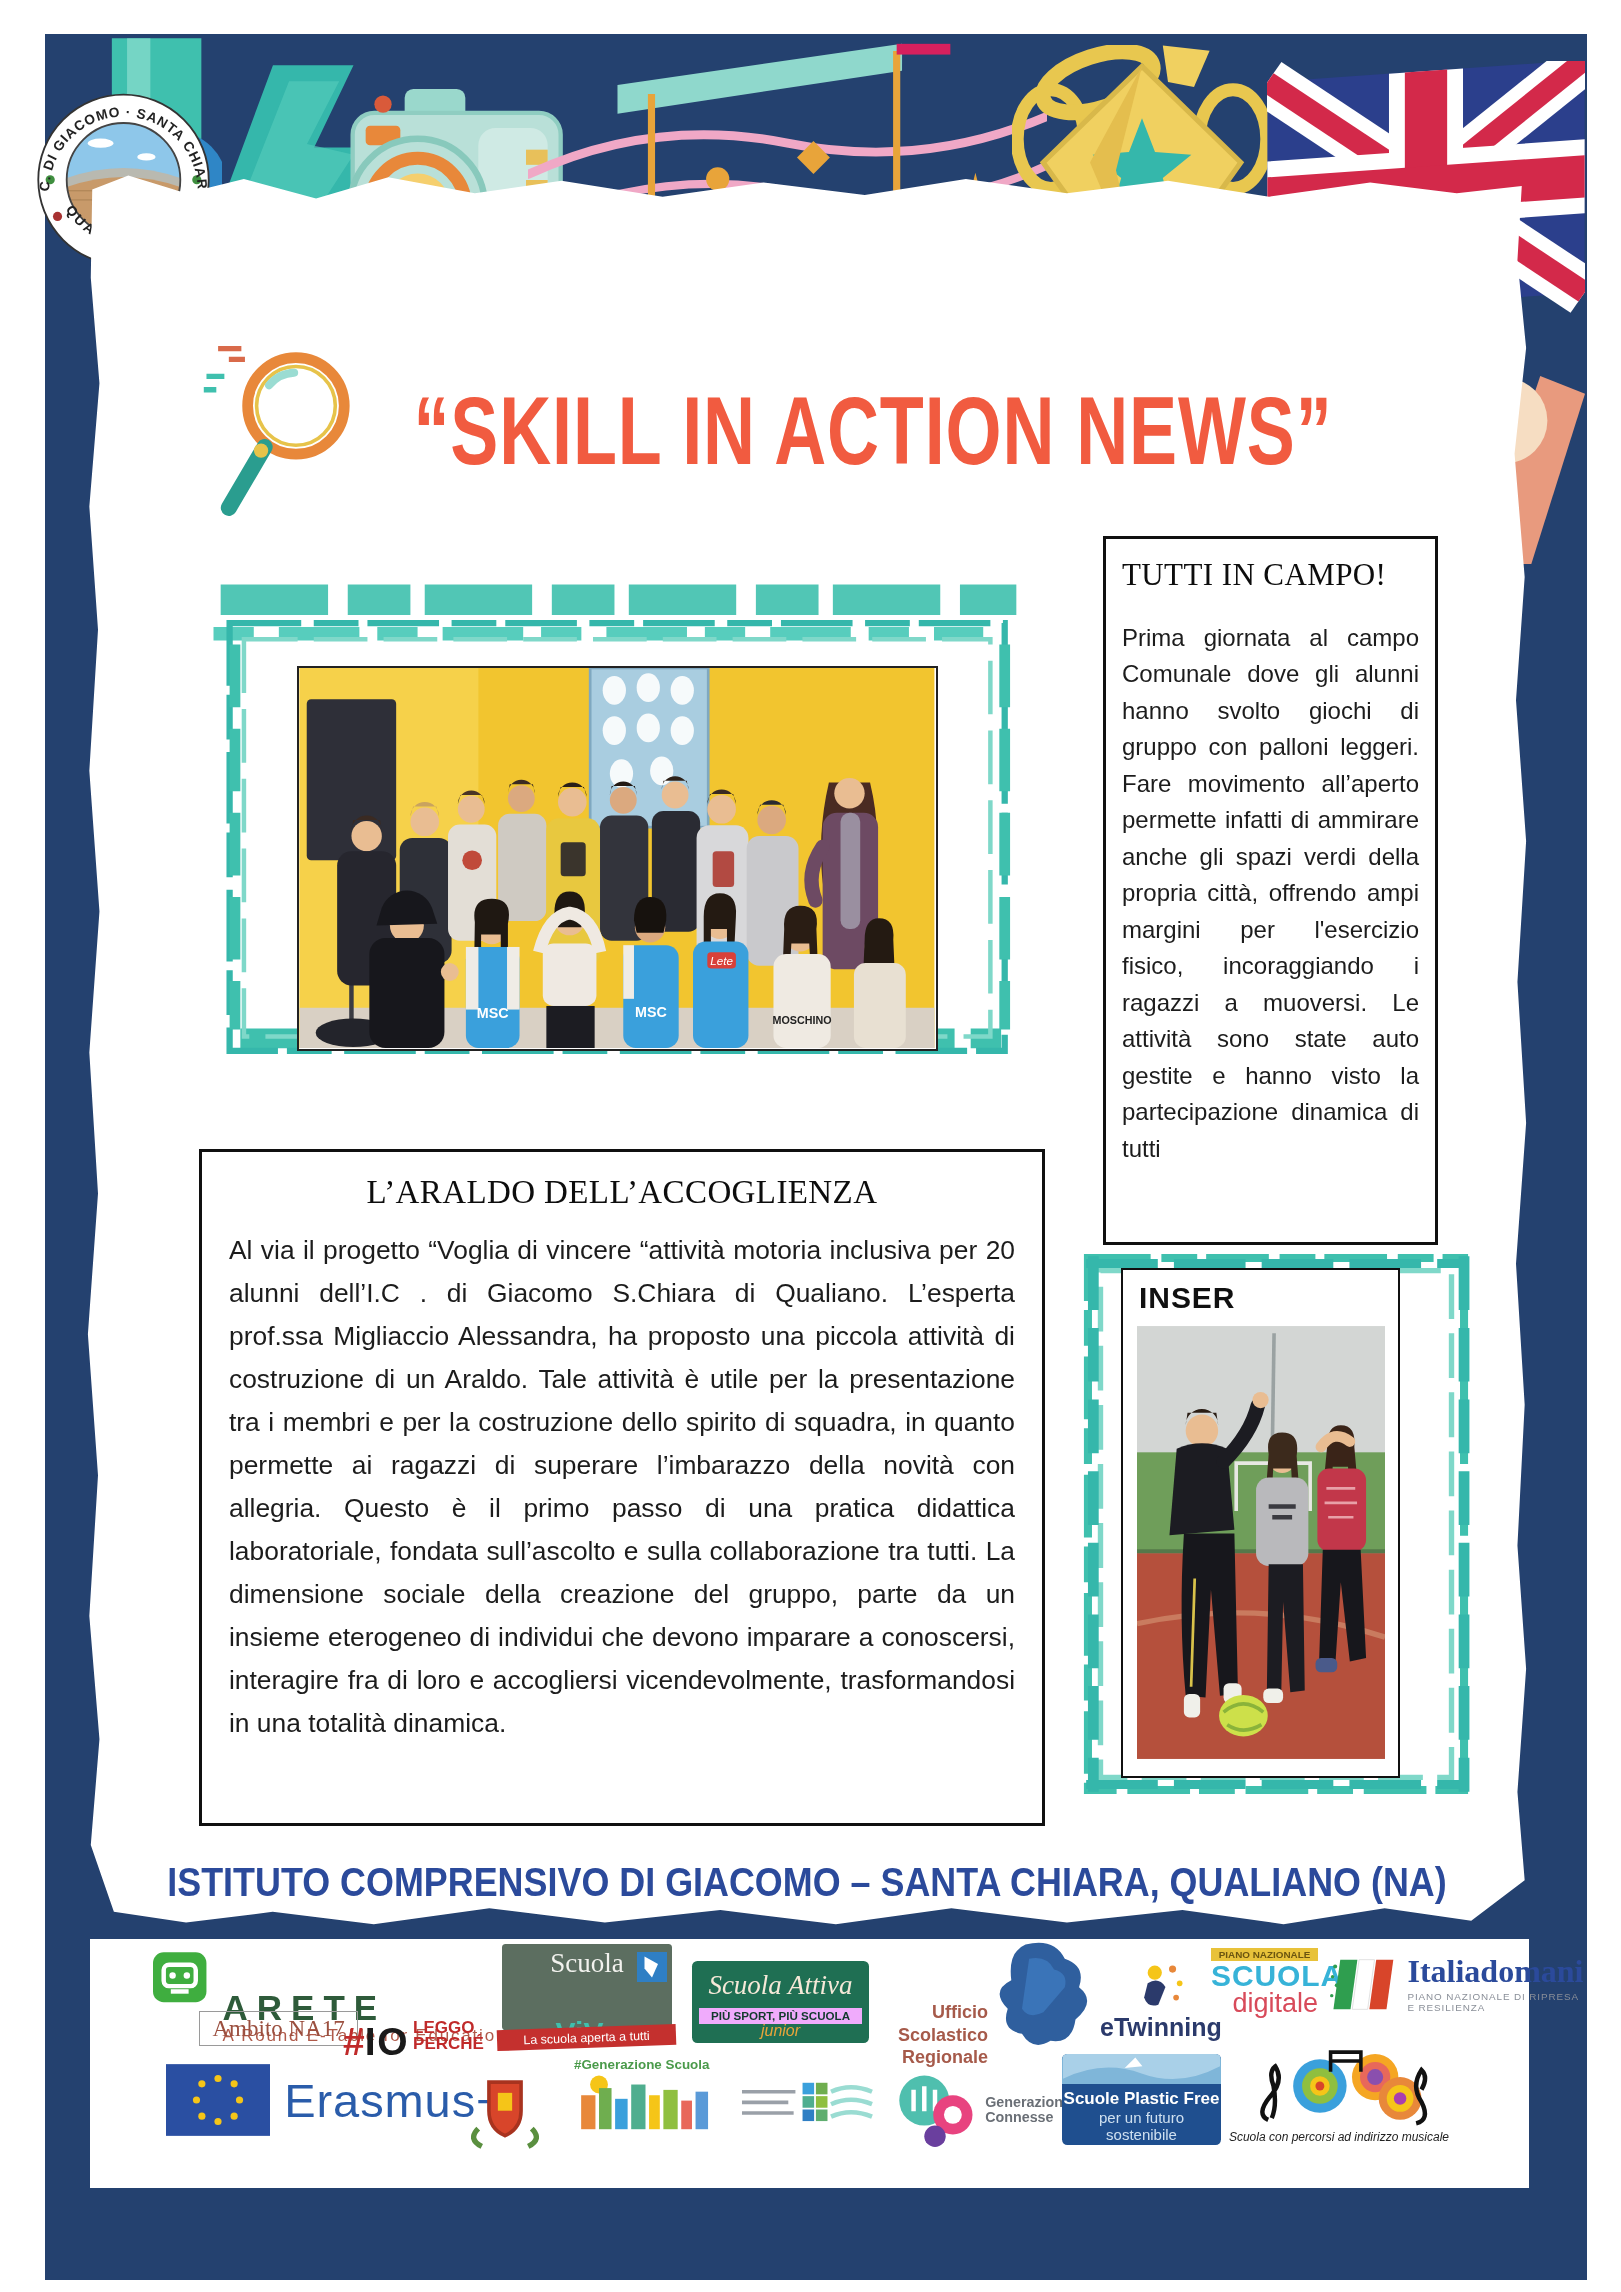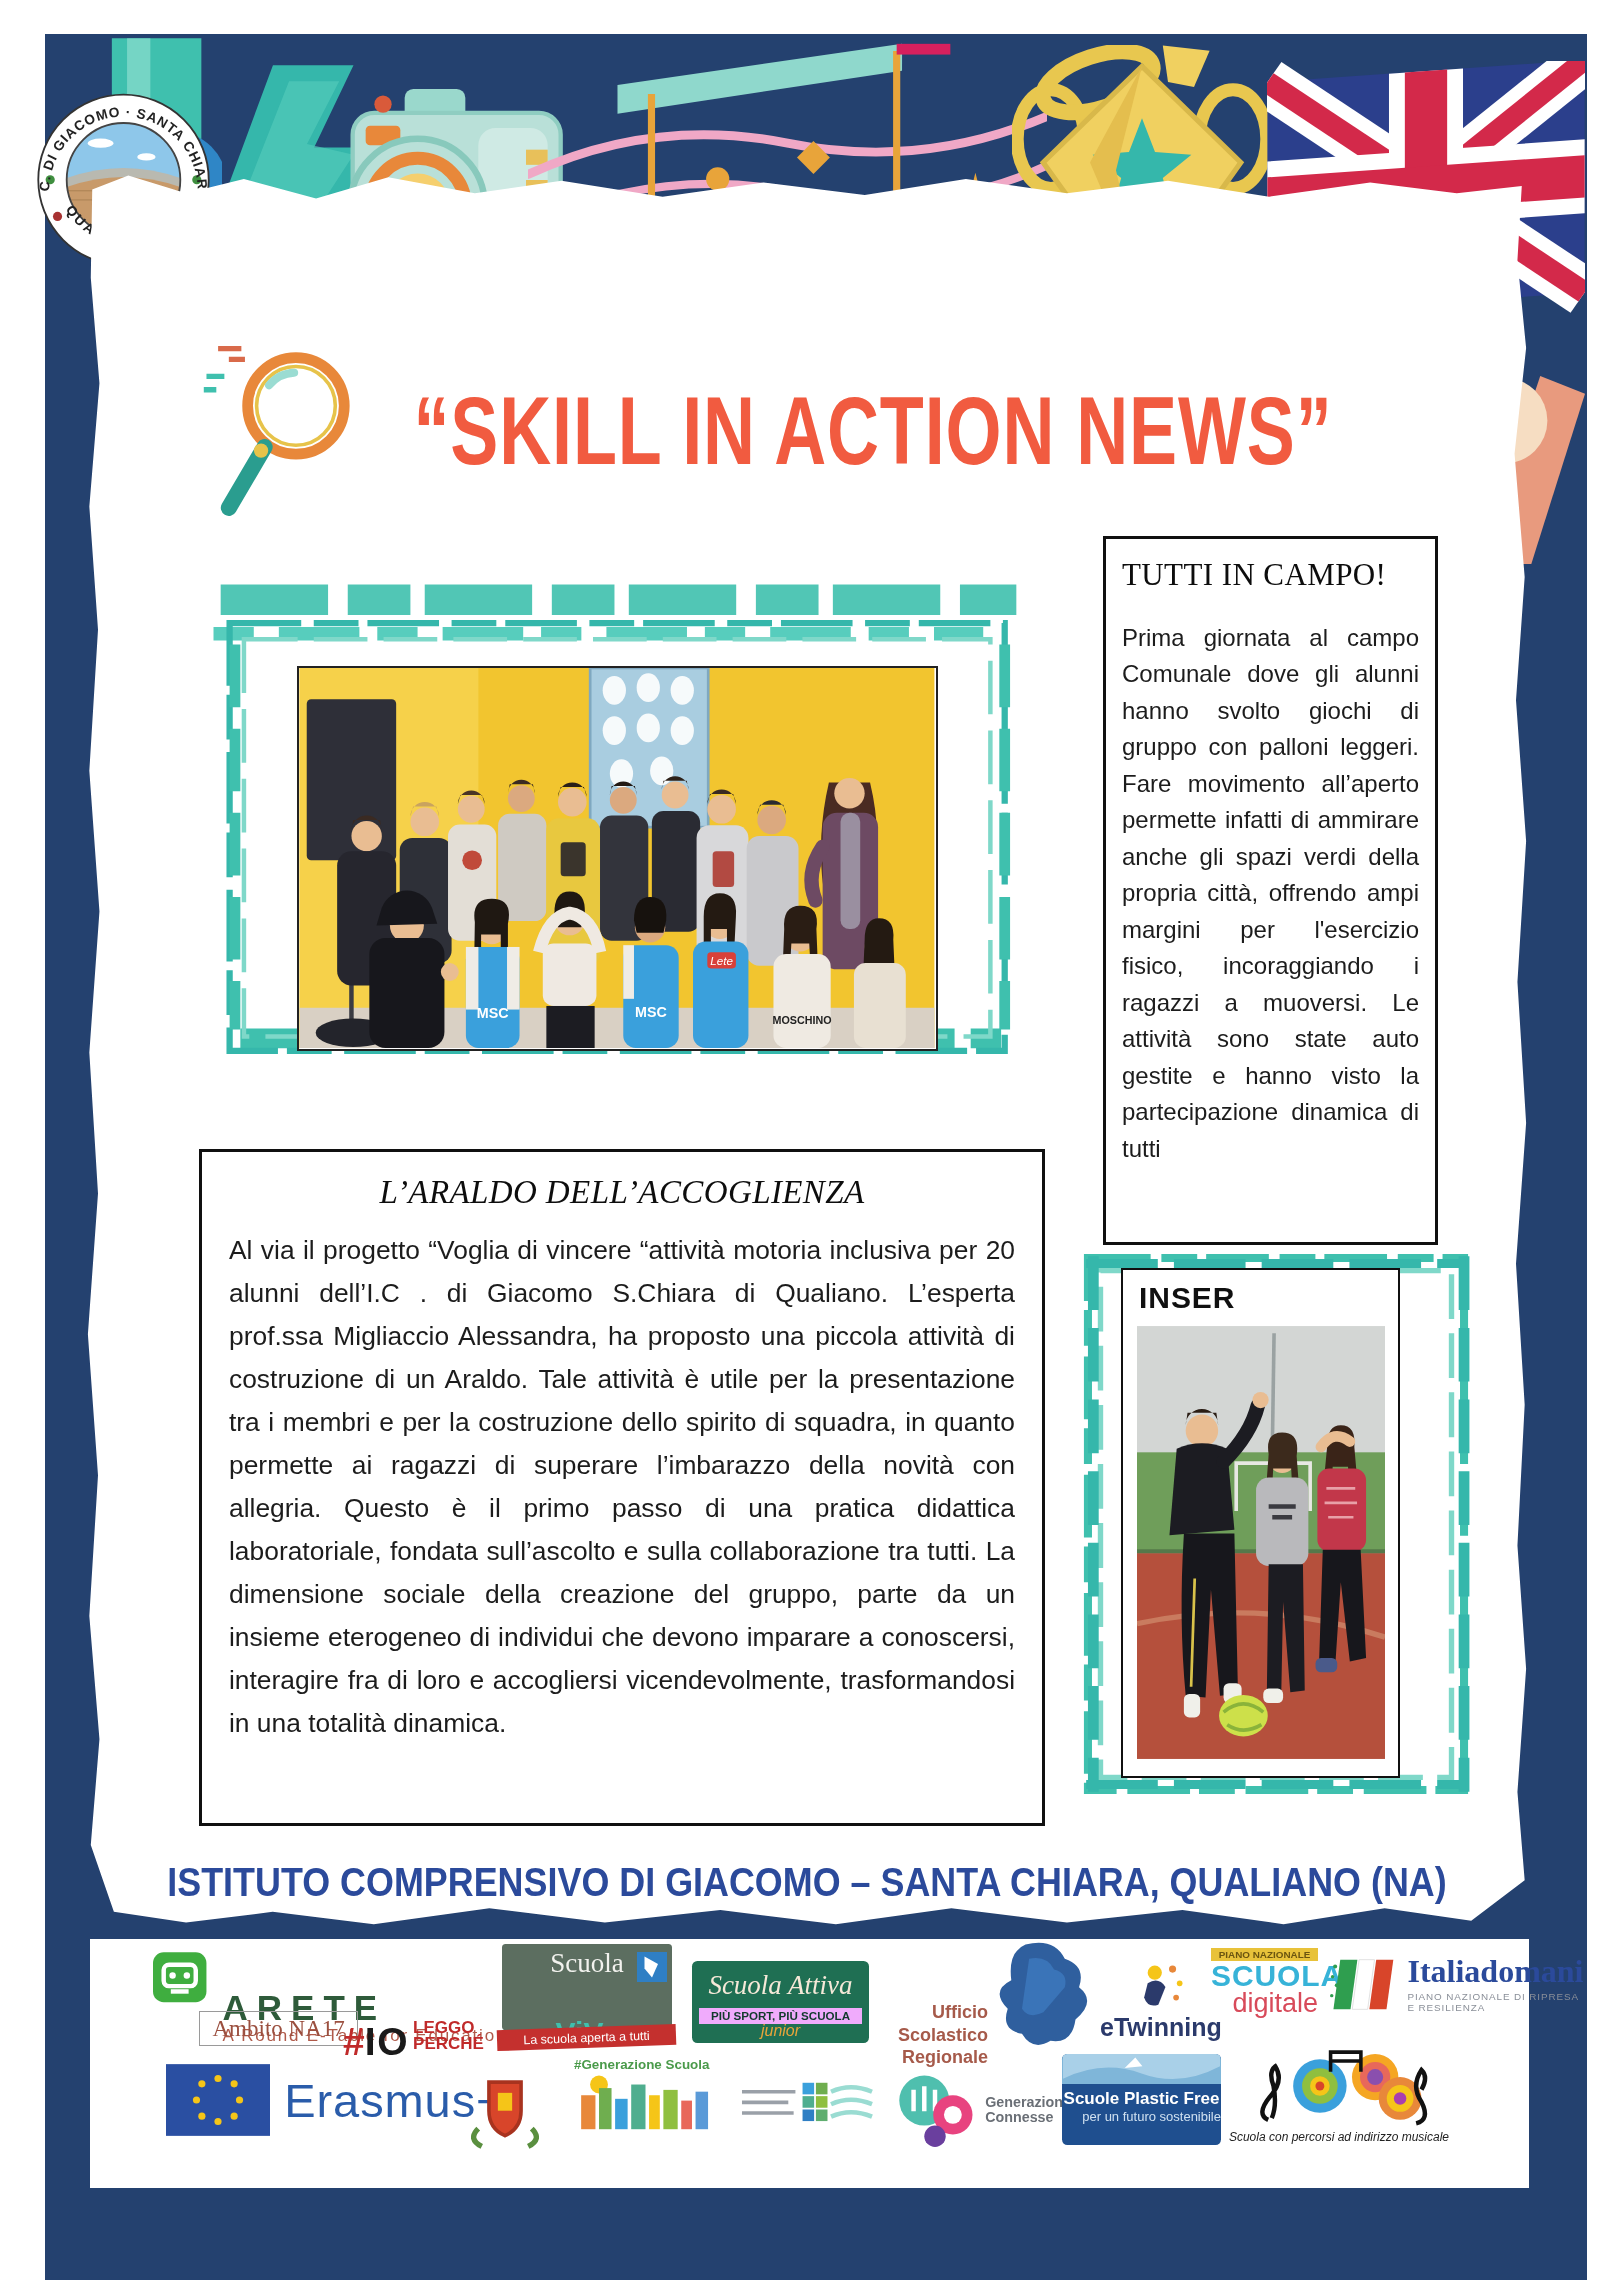--- a/index.html
+++ b/index.html
@@ -14,21 +14,21 @@
   .title{left:358px;top:376px;width:1030px;margin:0;text-align:center;
     font-size:75px;font-weight:700;color:#f15b40;letter-spacing:0.9px;white-space:nowrap;
     transform:scale(0.96,1.28);transform-origin:center top;}
   .article-box{border:3.6px solid #101010;background:#fff;box-sizing:border-box;}
   .serif-title{font-family:"Liberation Serif", serif;font-weight:500;color:#0d0d0d;margin:0;}
   .body-text{font-family:"Liberation Sans", sans-serif;color:#1c1c1c;text-align:justify;margin:0;}
   .tutti{left:1103px;top:536px;width:335px;height:709px;padding:18px 16px 0 16px;}
   .tutti .serif-title{font-size:31px;letter-spacing:0.4px;}
   .tutti .body-text{margin-top:27px;font-size:24px;line-height:1.52;}
   .araldo{left:199px;top:1149px;width:846px;height:677px;padding:21.5px 27px 0 27px;}
-  .araldo .serif-title{font-size:33px;text-align:center;letter-spacing:0.4px;font-style:italic;}
+  .araldo .serif-title{font-size:33px;text-align:center;letter-spacing:0.4px;}
   .araldo .body-text{margin-top:18px;font-size:26.4px;line-height:1.63;}
   .inser-box{left:1121px;top:1268px;width:279px;height:510px;border:2.7px solid #101010;
     background:#fff;box-sizing:border-box;padding:10.7px 14.3px;}
   .inser-label{font-size:30px;font-weight:700;letter-spacing:0.9px;color:#101010;margin:0 0 9px 1.8px;}
   .institution{left:85px;top:1859px;width:1444px;margin:0;text-align:center;font-size:37px;
     font-weight:700;color:#2b4a9b;transform:scale(0.97,1.12);transform-origin:center top;}
   .footer-band{left:90px;top:1939px;width:1439px;height:249px;background:#ffffff;}
   .logo{position:absolute;}
   .logo .t{display:block;}
   
@@ -55,21 +55,21 @@
   .sd-band{background:#e8c23a;color:#6b5510;font-size:9.9px;font-weight:700;text-align:center;padding:0.9px 3.6px;}
   .sd-scuola{font-size:30px;font-weight:700;color:#37b3d8;letter-spacing:0.9px;line-height:1;}
   .sd-dig{font-size:27px;font-weight:400;color:#d84a5a;line-height:0.9;}
   .itd-name{font-family:"Liberation Serif",serif;font-size:32px;font-weight:700;color:#2b4a9b;line-height:1;}
   .itd-sub{font-size:9.9px;color:#8a8f98;letter-spacing:0.9px;margin-top:3.6px;}
   .gens{font-size:13.4px;font-weight:700;color:#4a9a4a;}
   .genc{font-size:14.3px;font-weight:700;color:#6a6f76;line-height:1.05;}
   .pf-box{width:159px;height:91px;background:#1f4f8f;border-radius:5.4px;overflow:hidden;color:#fff;text-align:center;box-sizing:border-box;}
   .pf-wave{height:30px;background:#7fb6d9;}
   .pf-name{font-size:17px;font-weight:700;margin-top:5.4px;}
-  .pf-sub{font-size:13px;color:#cfe0f0;text-align:right;}
+  .pf-sub{font-size:15px;color:#cfe0f0;}
   .music-cap{font-size:12px;color:#222;font-style:italic;}
 </style>
 </head>
 <body>
 
 <div class="page">
 
   <div class="abs navy"></div>
 
   <div class="abs" style="left:85px;top:38px;width:358px;height:296px;">

